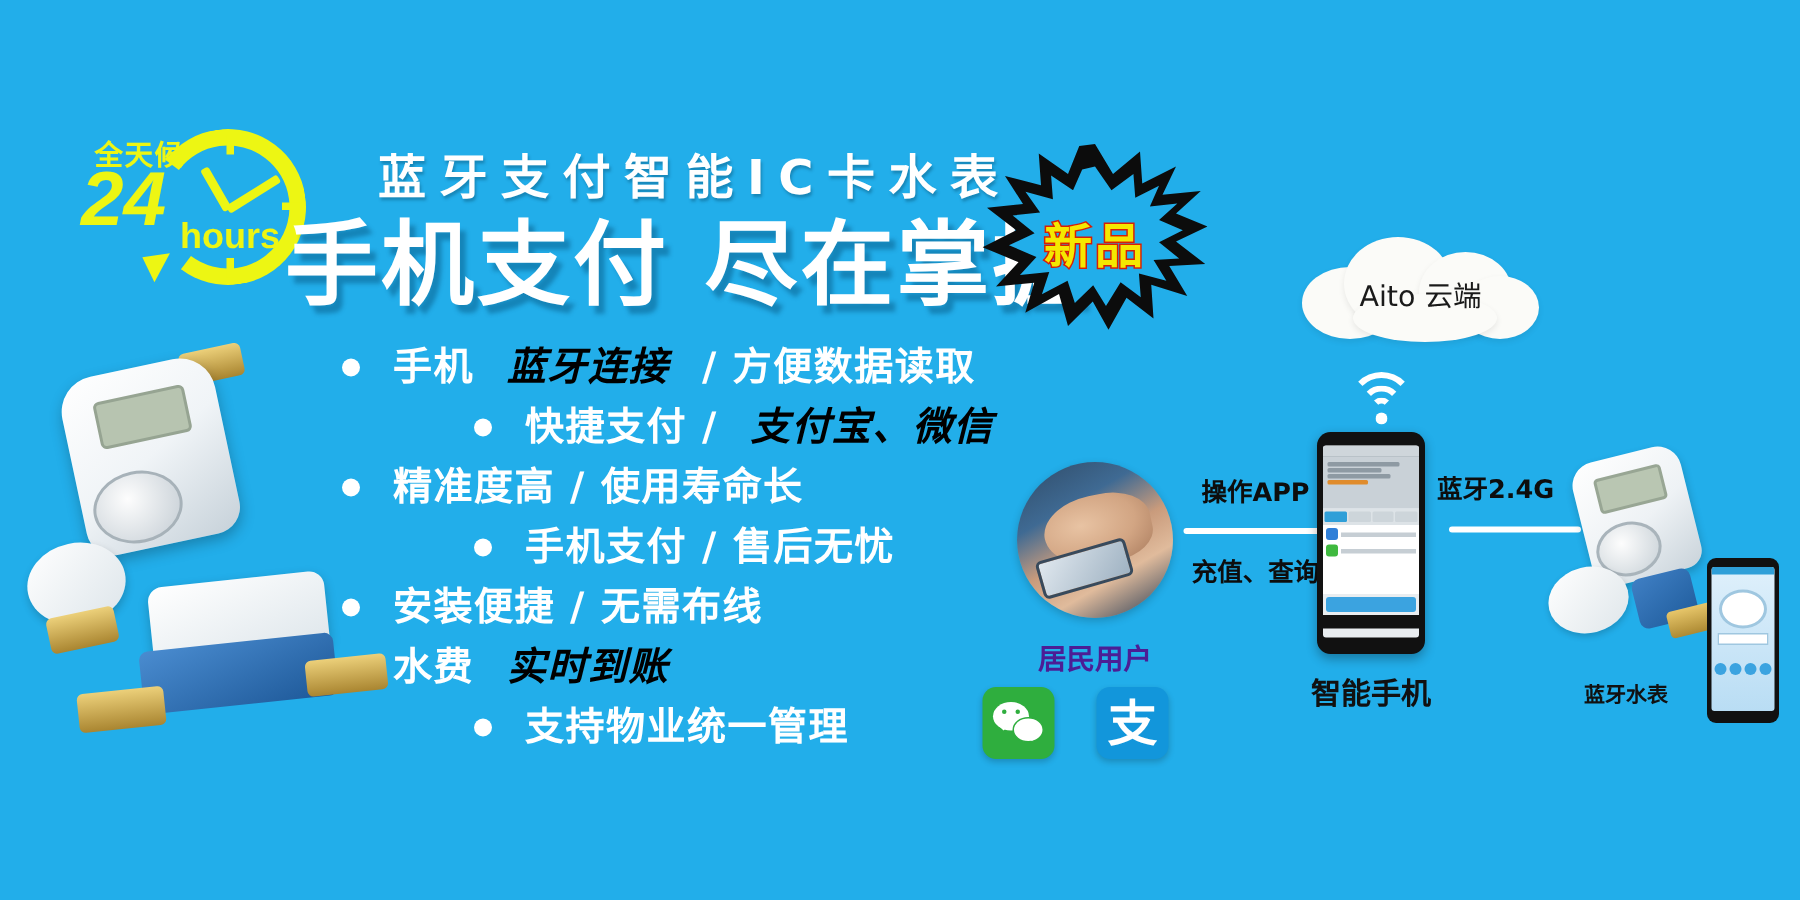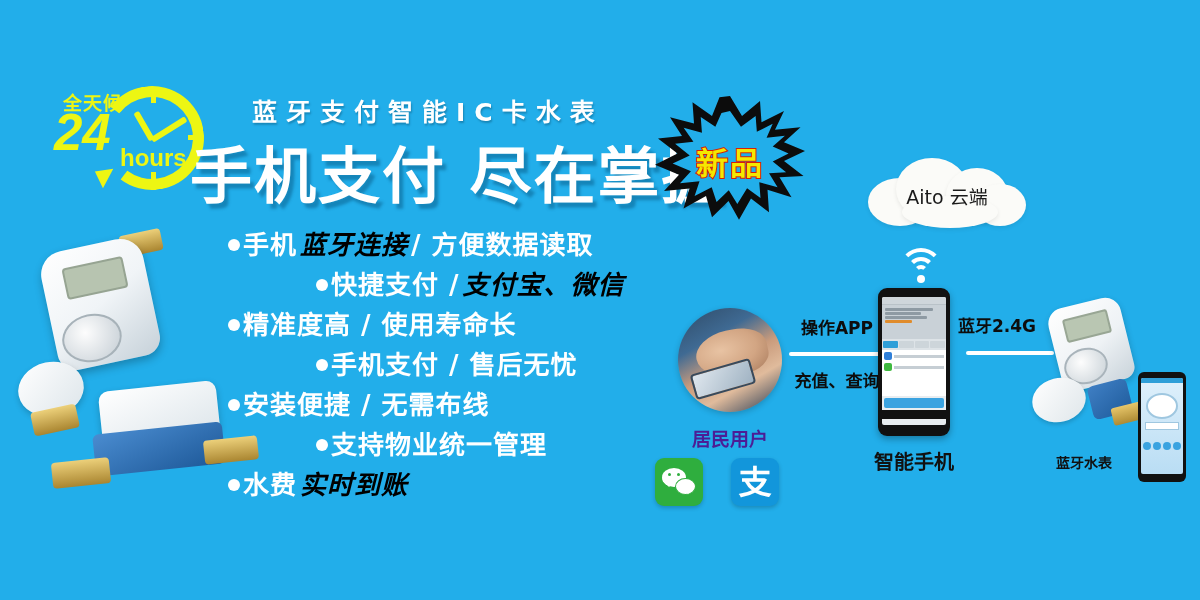--- a/index.html
+++ b/index.html
@@ -42,21 +42,21 @@
     font-family:"Liberation Sans",sans-serif;
   }
   .badge-hours {
     position:absolute; left:72px; top:62px; color:#EDF613;
     font-size:24px; font-weight:bold; font-family:"Liberation Sans",sans-serif;
   }
 
   
   .subtitle {
     position:absolute; left:252px; top:92px;
-    color:#FFFFFF; font-size:25px; font-weight:bold; letter-spacing:9px;
+    color:#FFFFFF; font-size:32px; font-weight:bold; letter-spacing:9px;
     font-family:"DejaVu Sans",sans-serif;
     text-shadow:1px 2px 2px rgba(0,60,90,.35);
   }
   .headline {
     position:absolute; left:190px; top:126px;
     color:#FFFFFF; font-size:62px; font-weight:bold; letter-spacing:2px;
     font-family:"DejaVu Sans",sans-serif;
     text-shadow:4px 5px 3px rgba(0,70,110,.40);
     white-space:nowrap;
   }
@@ -86,21 +86,21 @@
     position:absolute; left:0; right:0; top:42px; text-align:center;
     color:#F5E800; font-size:32px; font-weight:bold; letter-spacing:2px;
     font-family:"DejaVu Sans",sans-serif;
     -webkit-text-stroke:2px #D81E06;
     paint-order:stroke fill;
   }
 
   
   .features { position:absolute; left:228px; top:232px; width:470px; }
   .feat-row {
-    display:flex; align-items:center; gap:3px;
+    display:flex; align-items:center; gap:22px;
     color:#FFFFFF; font-size:26px; font-weight:bold; line-height:1;
     font-family:"DejaVu Sans",sans-serif; letter-spacing:1px;
     margin-bottom:14px; white-space:nowrap;
   }
   .feat-row.indent { padding-left:88px; }
   .feat-dot { width:12px; height:12px; border-radius:50%; background:#FFFFFF; flex:0 0 auto; }
   .hl { color:#000000;font-style:italic; }
 
   
   .cloud { position:absolute; left:862px; top:156px; width:170px; height:74px; }
@@ -393,30 +393,30 @@
       <span>手机支付 / 售后无忧</span>
       <span class="hl"></span>
       <span></span>
     </div>
     <div class="feat-row">
       <span class="feat-dot"></span>
       <span>安装便捷 / 无需布线</span>
       <span class="hl"></span>
       <span></span>
     </div>
+    <div class="feat-row">
+      <span class="feat-dot"></span>
+      <span>水费</span>
+      <span class="hl">实时到账</span>
+      <span></span>
+    </div>
     <div class="feat-row indent">
       <span class="feat-dot"></span>
       <span>支持物业统一管理</span>
       <span class="hl"></span>
-      <span></span>
-    </div>
-    <div class="feat-row">
-      <span class="feat-dot"></span>
-      <span>水费</span>
-      <span class="hl">实时到账</span>
       <span></span>
     </div>
   </div>
 
   <div class="prod-left">
     <div class="pl-brass-a"></div>
     <div class="pl-body"></div>
     <div class="pl-lcd"></div>
     <div class="pl-dial"></div>
     <div class="pl-cap"></div>

